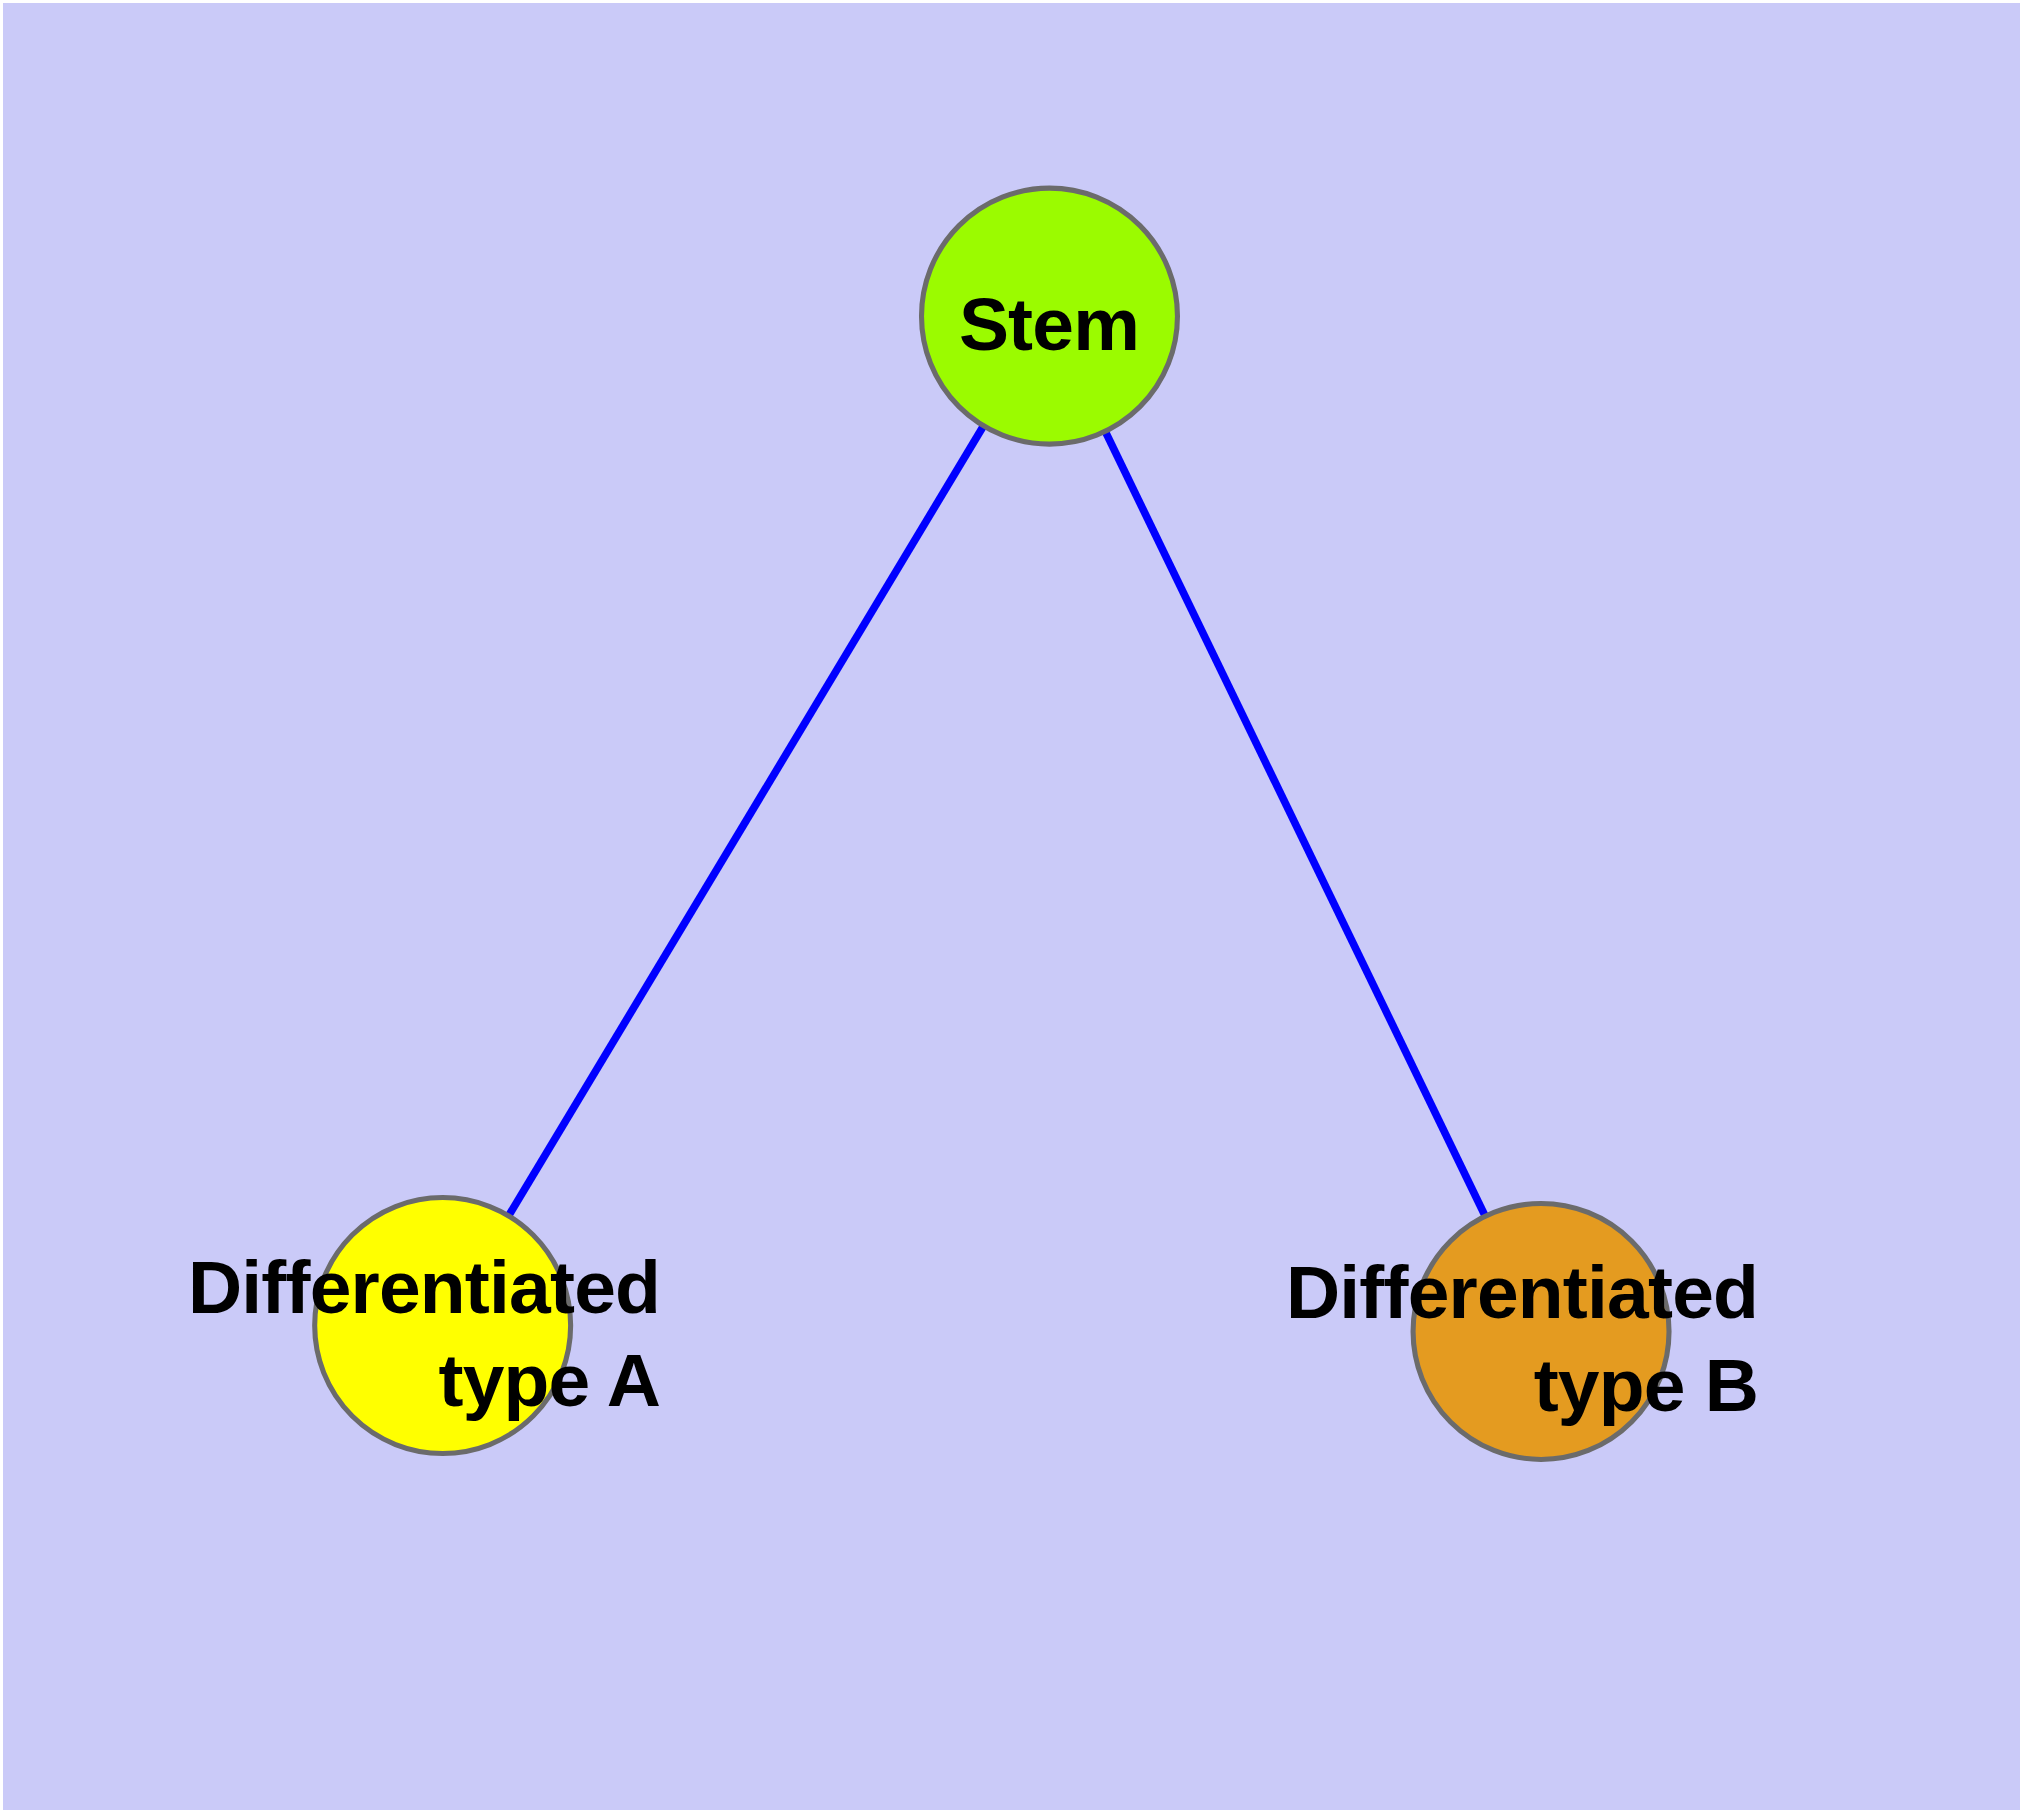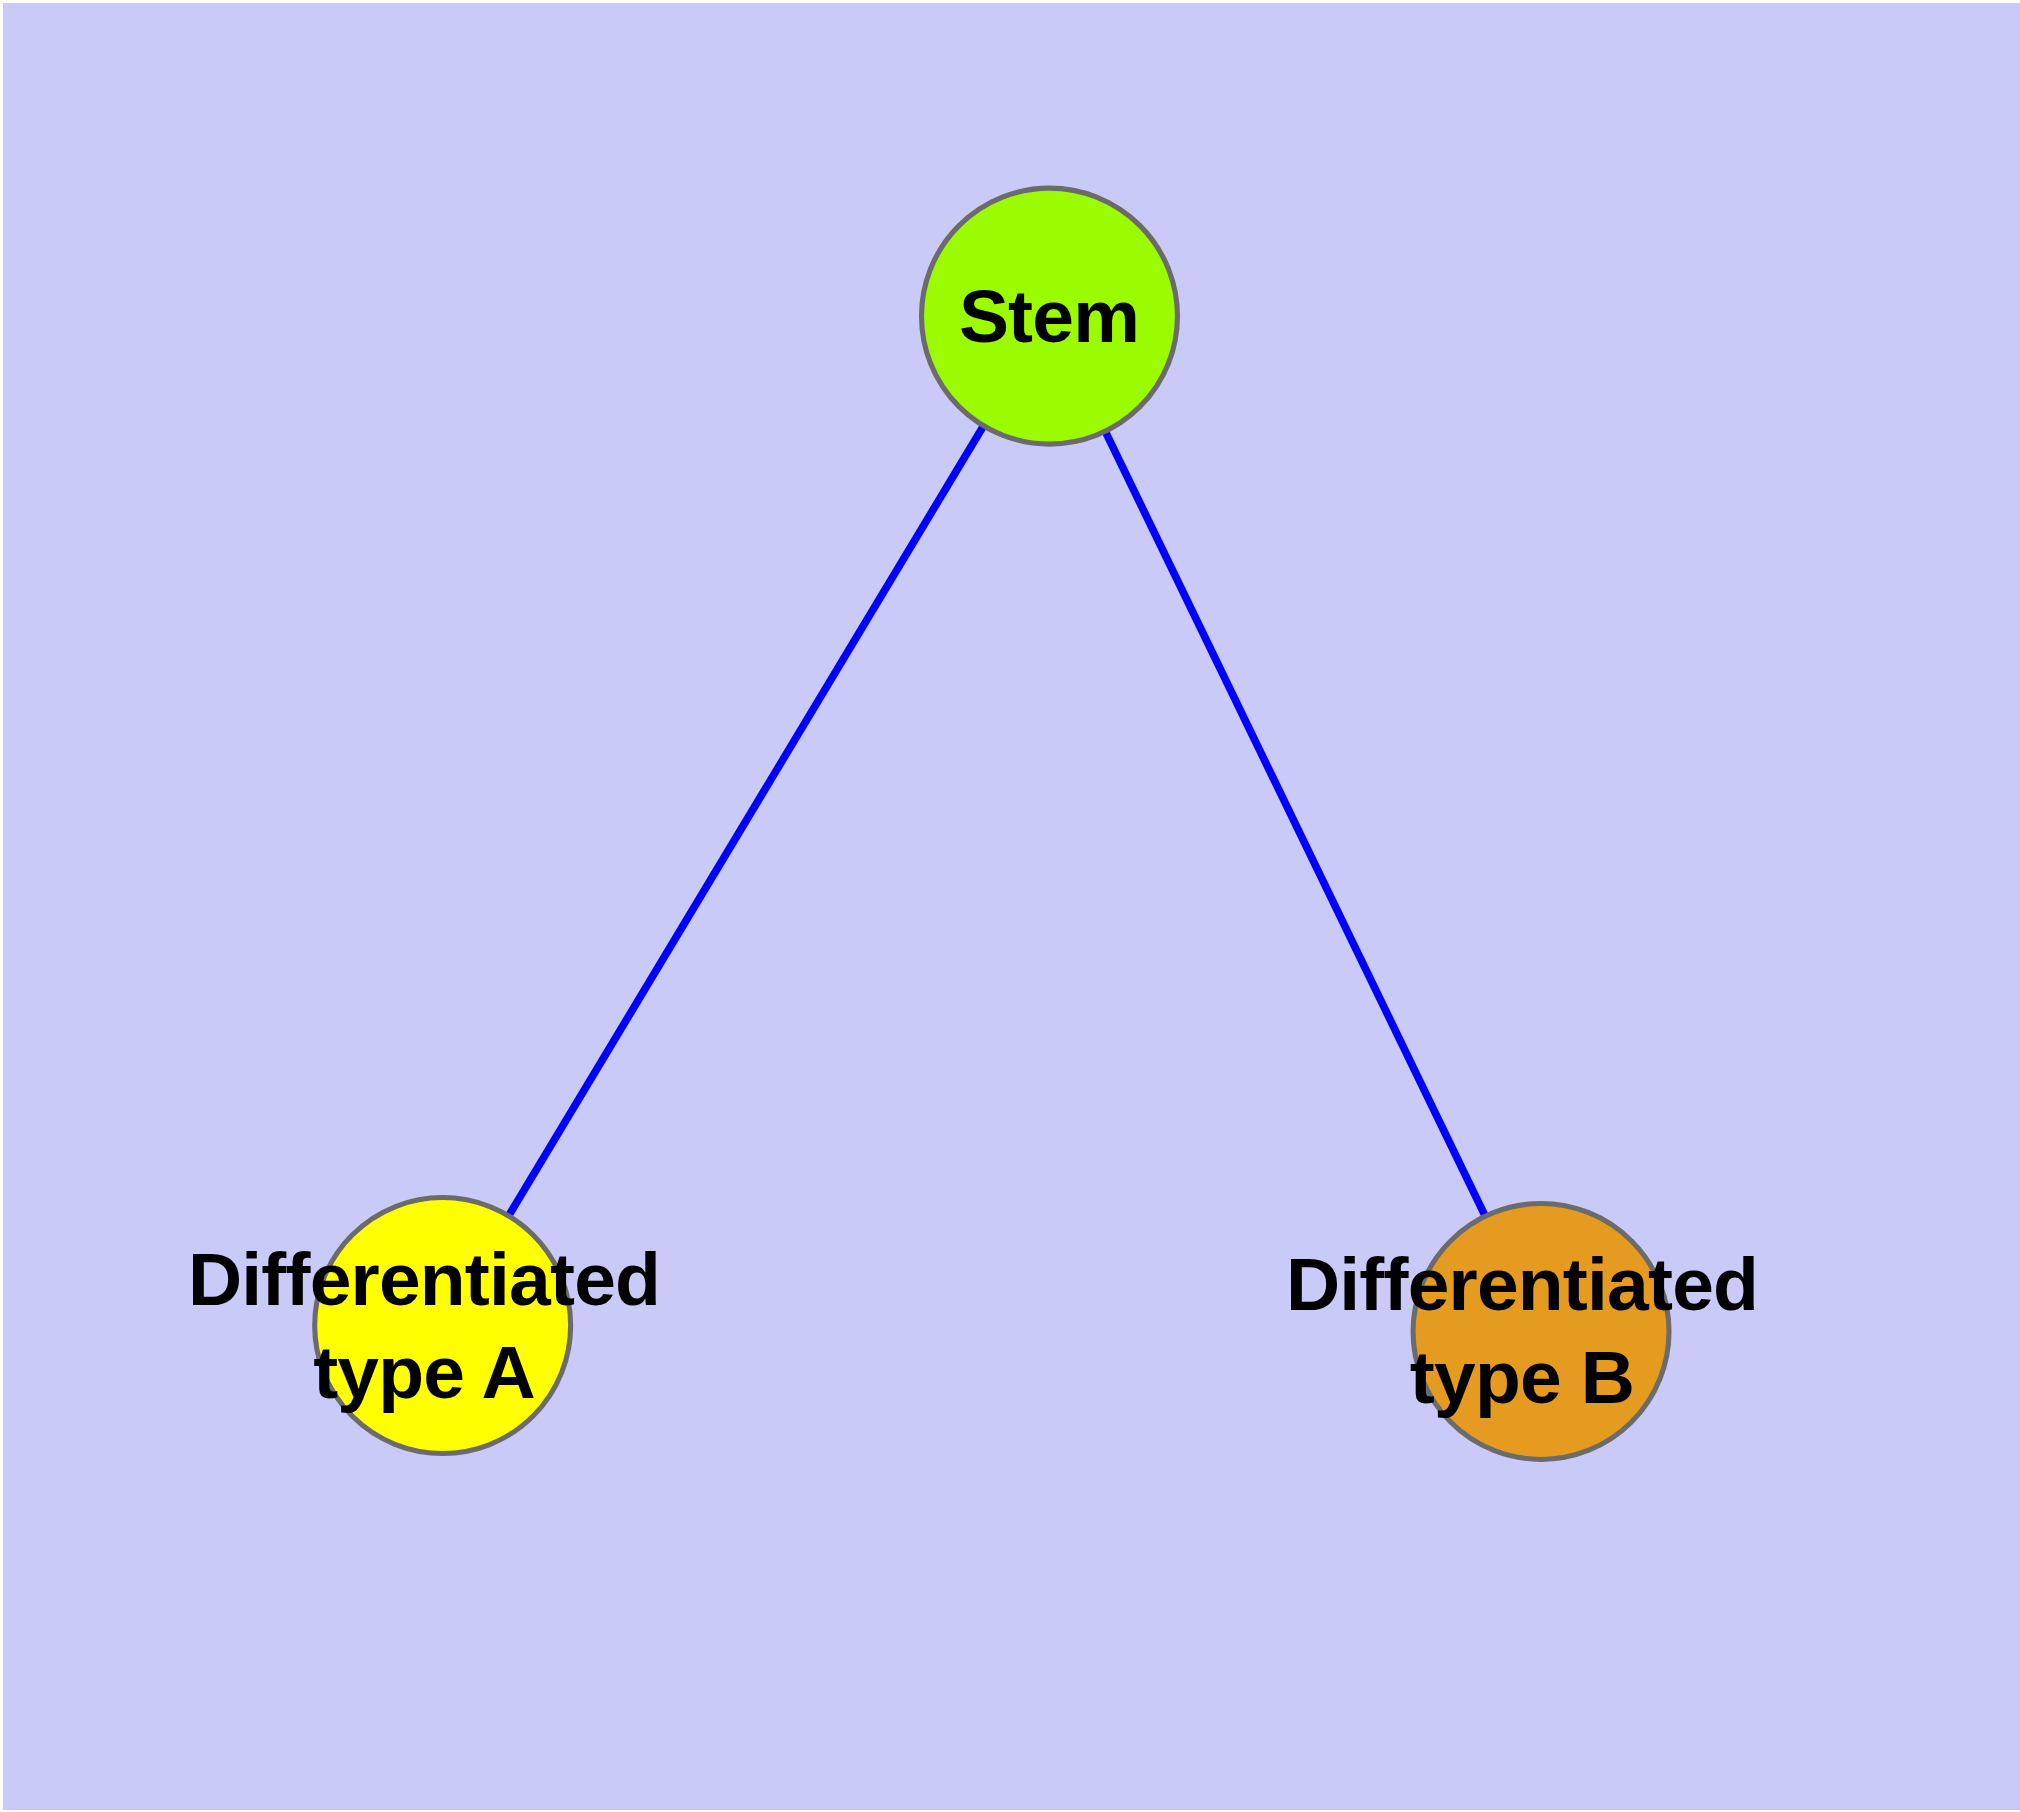--- a/index.html
+++ b/index.html
@@ -29,23 +29,24 @@
     width: 2021px;
     height: 1812px;
   }
   .node-label {
     position: absolute;
     transform: translate(-50%, -50%);
     font-size: 75px;
     font-weight: bold;
     color: #000000;
     line-height: 93px;
-    text-align: center;
+    text-align: right;
     white-space: pre-line;
     letter-spacing: -0.8px;
+    margin-top: 8px;
   }
 </style>
 </head>
 <body>
 
 <div class="canvas">
 
   <div class="plot-bg" style="background-color: rgb(202, 202, 248);"></div>
 
   <svg class="graph-svg" viewBox="0 0 2384 2138">

